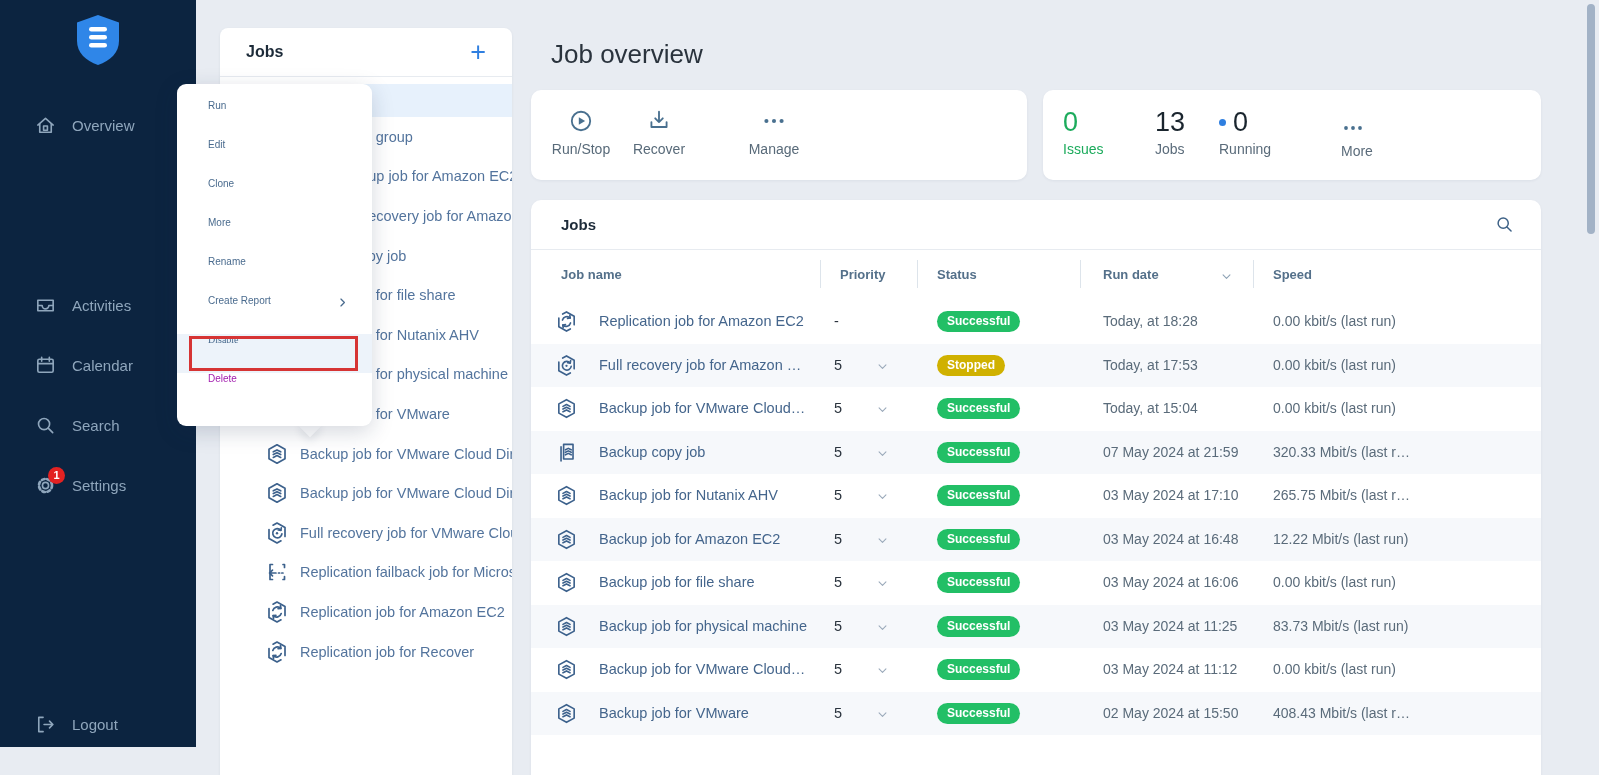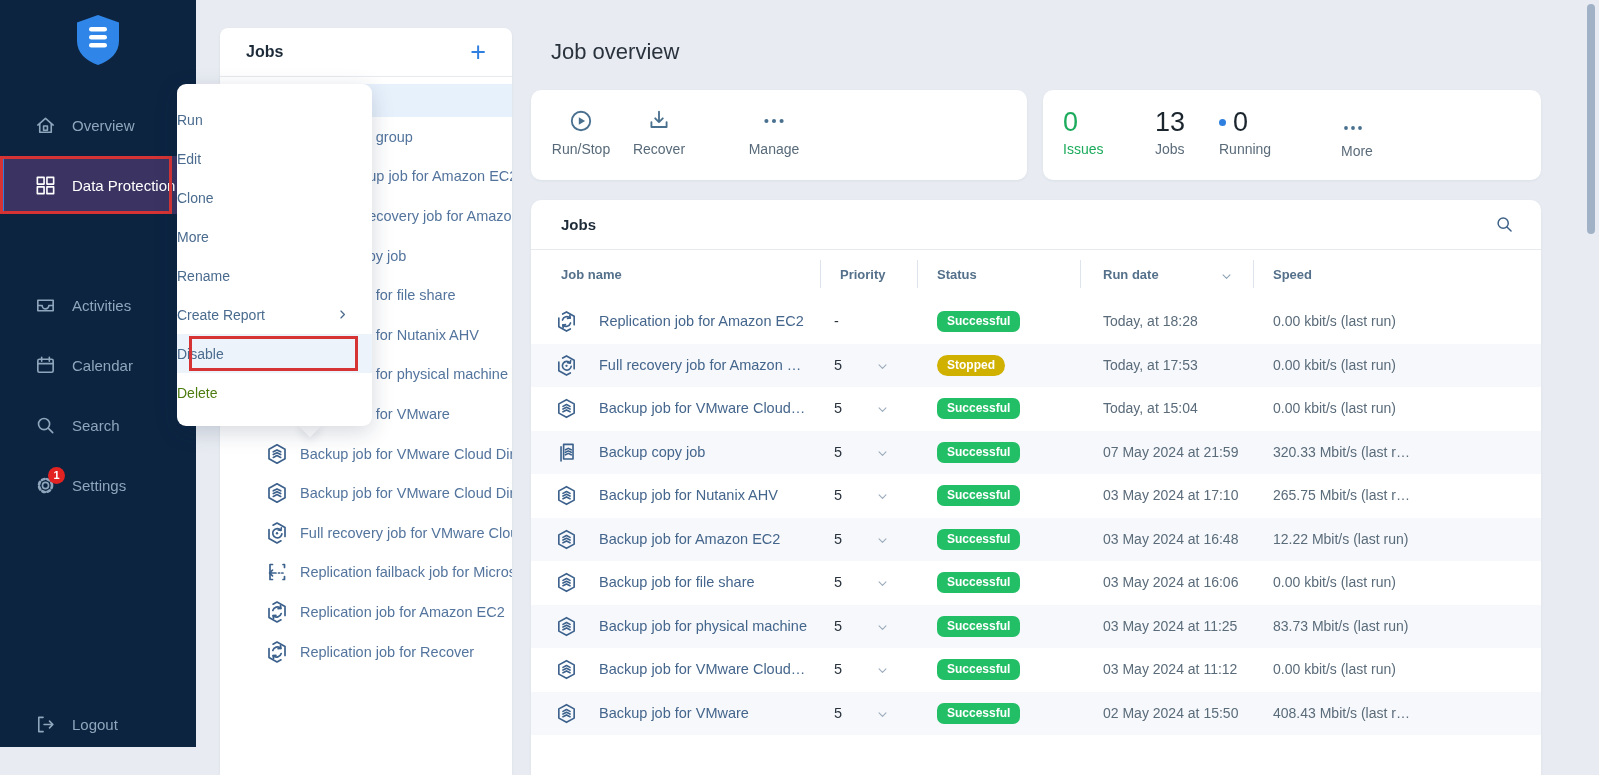--- a/index.html
+++ b/index.html
@@ -35,31 +35,31 @@
   .jp-list { margin-top:7px; }
   .jsel { height:33px; background:#e7f1fc; }
   .jitem { height:39.6px; display:flex; align-items:center; padding-left:45px; color:#53749d;
            font-size:14.5px; white-space:nowrap; overflow:hidden; cursor:pointer; }
   .jitem .jic { width:24px; height:24px; margin-right:11px; color:#3c618c; }
   .jitem.indent { padding-left:81px; }
 
   
   .menu { position:absolute; left:177px; top:84px; width:195px; background:#fff; border-radius:9px;
           box-shadow:0 6px 22px rgba(20,40,70,.18); padding:16px 0 14px; z-index:30; }
-  .mitem { position:relative; height:39px; display:flex; align-items:center; 
-           color:#4a6b8e; font-size:14px; cursor:pointer; }
-  .mitem.hl { background:#edf3fa; }
-  .mitem.danger { color:#4d7c0f; }
+  .mitem { position:relative; height:39px; display:flex; padding-left:31px;
+           color:#4a6b8e; font-size:10px; cursor:pointer; }
+  .mitem.hl { background:#edf3fa;font-family:Liberation Serif, serif; }
+  .mitem.danger { color:#a21caf; }
   .mitem .sub { margin-left:auto; margin-right:22px; width:15px; height:15px; stroke-width:2; }
   .mitem .anno { left:12px; right:14px; top:2px; bottom:2px; }
   .menu-pointer { position:absolute; left:302px; top:418px; width:16px; height:16px; background:#fff;
                   transform:rotate(45deg); z-index:29; box-shadow:3px 3px 8px rgba(20,40,70,.10); }
 
   
-  .page-title { position:absolute; left:551px; top:39px; font-size:22px; color:#2a333d; z-index:2; }
+  .page-title { position:absolute; left:551px; top:39px; font-size:26px; color:#2a333d; z-index:2; }
 
   
   .toolbar { position:absolute; left:531px; top:90px; width:496px; height:90px; background:#fff;
              border-radius:10px; box-shadow:0 1px 3px rgba(20,40,70,.06); z-index:2; }
   .tb-action { position:absolute; top:18px; width:96px; display:flex; flex-direction:column;
                align-items:center; gap:7px; cursor:pointer; }
   .tb-action .ic { width:26px; height:26px; color:#49708f; }
   .tb-label { font-size:14px; color:#586a79;text-align:center; }
 
   
@@ -86,21 +86,21 @@
   .sort { position:absolute; left:688px; top:19px; width:15px; height:15px; color:#8da2b5; cursor:pointer; }
   .trow { position:relative; height:43.5px; cursor:pointer; }
   .trow:nth-child(even) { background:#f6f8fb; }
   .trow .ric { position:absolute; left:24px; top:10px; width:23px; height:23px; color:#3c618c; }
   .tname { position:absolute; left:68px; top:13px; font-size:14.5px; color:#44658c; max-width:235px;
            white-space:nowrap; overflow:hidden; }
   .tpri { position:absolute; left:303px; top:13px; font-size:14.5px; color:#2a333d; }
   .pchev { position:absolute; left:344px; top:15px; width:15px; height:15px; color:#9aa9ba; cursor:pointer; }
   .badge { position:absolute; left:406px; top:11px; padding:3px 10px 4px; border-radius:11px;
            font-size:12px; font-weight:bold; color:#fff; }
-  .badge.ok { background:#22bf66;border-radius:7px; }
+  .badge.ok { background:#22bf66; }
   .badge.warn { background:#d0b100; }
   .tdate { position:absolute; left:572px; top:13px; font-size:14px; color:#5a6b7a; }
   .tspeed { position:absolute; left:742px; top:13px; font-size:14px; color:#5a6b7a; white-space:nowrap; }
 
   .scrollbar-thumb { position:absolute; left:1587px; top:4px; width:8px; height:230px; border-radius:4px;
                      background:#a2b2c6; z-index:40; cursor:grab; }
 </style>
 </head>
 <body>
 
@@ -213,27 +213,20 @@
         <use href="#i-shield-logo"></use>
       </svg>
 
     <div class="nav" style="top:96px">
       <svg class="ic nic">
           <use href="#i-home"></use>
         </svg>
       <span>Overview</span>
     </div>
 
-    <div class="nav active" style="top:156px">
-      <svg class="ic nic">
-          <use href="#i-grid"></use>
-        </svg>
-      <span>Data Protection</span>
-      <div class="anno"></div>
-    </div>
 
 
     <div class="nav" style="top:336px">
       <svg class="ic nic">
           <use href="#i-calendar"></use>
         </svg>
       <span>Calendar</span>
     </div>
 
     <div class="nav" style="top:276px">

